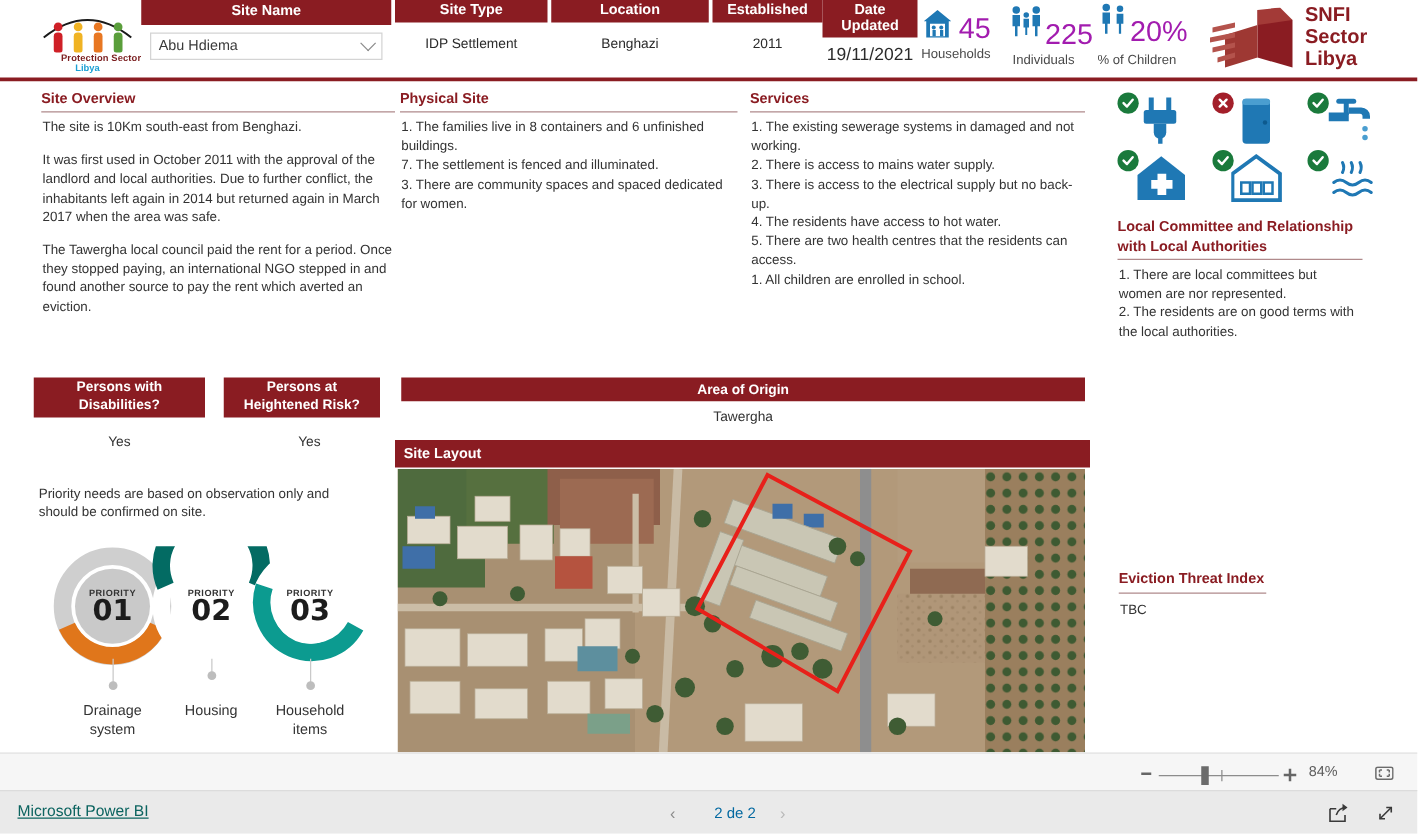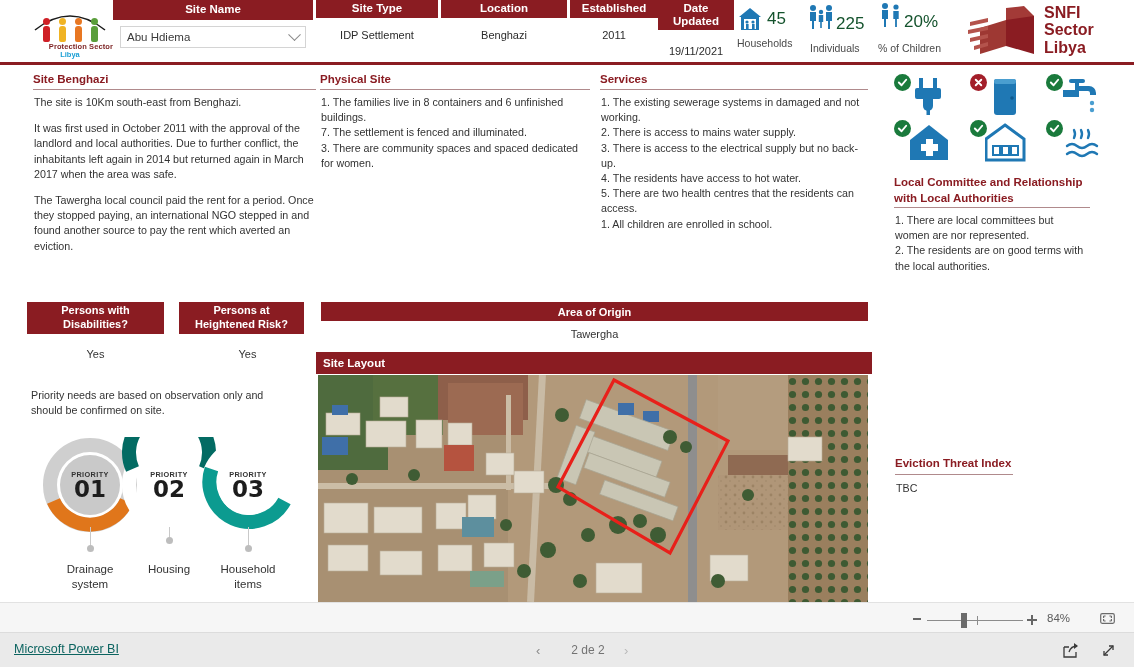--- a/index.html
+++ b/index.html
@@ -34,21 +34,21 @@
 
   .combo { margin: 6px 7px 0; height: 22px; border: 1px solid #d4d4d4; background: #fff;
            display: flex; align-items: center; padding: 0 6px; font-size: 11.5px; color: #3a3a3a; }
   .combo .cv { flex: 1; }
   .chev { width: 9px; height: 9px; border-right: 1.4px solid #8a8a8a;
           border-bottom: 1.4px solid #8a8a8a; transform: rotate(45deg) translate(-2px,-2px); }
 
   
   .stat { position: absolute; top: 0; height: 62px; }
   .stat-ico { position: absolute; left: 0; top: 6px; width: 26px; height: 26px; }
-  .stat-num { position: absolute; font-size: 17px; color: #14532d; font-weight: 400; }
+  .stat-num { position: absolute; font-size: 23px; color: #a21caf; font-weight: 400; }
   .stat-lbl { position: absolute; font-size: 10.5px; color: #4a4a4a; white-space: nowrap; }
 
   .snfi-book { position: absolute; left: 966px; top: 6px; width: 74px; height: 50px; }
   .snfi-txt { position: absolute; left: 1044px; top: 4px; width: 88px;
               font-size: 16px; font-weight: bold; color: #8a1c22; line-height: 1.08; }
 
   .hdr-rule { position: absolute; left: 0; top: 62px; width: 1134px; height: 3px; background: #8a1c22; }
 
   
   .panel-h { position: absolute; font-size: 11.5px; font-weight: bold; color: #8a1c22; }
@@ -103,21 +103,21 @@
   .zb-plus-v { position: absolute; left: 1031px; top: 12px; width: 1.5px; height: 10px; background: #666; }
   .zb-pct { position: absolute; left: 1047px; top: 9px; font-size: 11.5px; color: #5c5c5c; }
   .zb-fit { position: absolute; left: 1100px; top: 10px; width: 15px; height: 11px; }
 
   .footer { position: absolute; left: 0; top: 632px; width: 1134px; height: 35px;
             background: #eaeaea; border-top: 1px solid #dcdcdc; }
   .f-link { position: absolute; left: 14px; top: 9px; font-size: 12.5px; color: #0c6460;
             text-decoration: underline; cursor: pointer; }
   .f-prev { position: absolute; left: 536px; top: 10px; font-size: 13px; color: #8b8b8b; cursor: pointer; }
   .f-page { position: absolute; left: 560px; top: 10px; width: 56px; text-align: center;
-            font-size: 12px; color: #737373; }
+            font-size: 12px; color: #0369a1; }
   .f-next { position: absolute; left: 624px; top: 10px; font-size: 13px; color: #b9b9b9; cursor: pointer; }
   .f-share { position: absolute; left: 1062px; top: 9px; width: 17px; height: 17px; }
   .f-full  { position: absolute; left: 1100px; top: 9px; width: 17px; height: 17px; }
 </style>
 </head>
 <body>
 
 <div id="app">
 
   <div class="topbar">
@@ -169,21 +169,21 @@
     <div class="hdr-cell" style="left:570px;width:88px">
       <div class="hdr-band" style="height:18px">Established</div>
       <div class="hdr-val">2011</div>
     </div>
 
     <div class="hdr-cell" style="left:658px;width:76px">
       <div class="hdr-band" style="height:30px;flex-direction:column">
         <span>Date</span>
         <span>Updated</span>
       </div>
-      <div class="hdr-val" style="padding-top:15px;font-size:11px">19/11/2021</div>
+      <div class="hdr-val" style="padding-top:5px;font-size:14px">19/11/2021</div>
     </div>
 
     <div class="stat" style="left:737px;width:80px">
       <svg class="stat-ico" viewBox="0 0 26 26">
         <path d="M13 2 L24 11 L22 11 L22 24 L4 24 L4 11 L2 11 Z" fill="#1f78b4"></path>
         <rect x="7" y="13" width="12" height="10" fill="#ffffff"></rect>
         <circle cx="10" cy="16" r="1.6" fill="#1f78b4"></circle>
           <circle cx="16" cy="16" r="1.6" fill="#1f78b4"></circle>
         <rect x="9" y="18" width="2.6" height="5" fill="#1f78b4"></rect>
         <rect x="15" y="18" width="2.6" height="5" fill="#1f78b4"></rect>
@@ -226,21 +226,21 @@
       <path d="M8 40 L22 36 L22 40 L8 44 Z" fill="#b4534c"></path>
     </svg>
     <div class="snfi-txt">
       <div>SNFI</div>
       <div>Sector</div>
       <div>Libya</div>
     </div>
   </div>
   <div class="hdr-rule"></div>
 
-  <div class="panel-h" style="left:33px;top:73px">Site Benghazi</div>
+  <div class="panel-h" style="left:33px;top:73px">Site Overview</div>
   <div class="panel-rule" style="left:33px;top:89px;width:283px"></div>
   <div class="panel-body" style="left:34px;top:95px;width:282px">
     <p>The site is 10Km south-east from Benghazi.</p>
     <p>It was first used in October 2011 with the approval of the landlord and local authorities. Due to further conflict, the inhabitants left again in 2014 but returned again in March 2017 when the area was safe.</p>
     <p>The Tawergha local council paid the rent for a period. Once they stopped paying, an international NGO stepped in and found another source to pay the rent which averted an eviction.</p>
   </div>
 
   <div class="panel-h" style="left:320px;top:73px">Physical Site</div>
   <div class="panel-rule" style="left:320px;top:89px;width:270px"></div>
   <div class="panel-body" style="left:321px;top:95px;width:266px">

